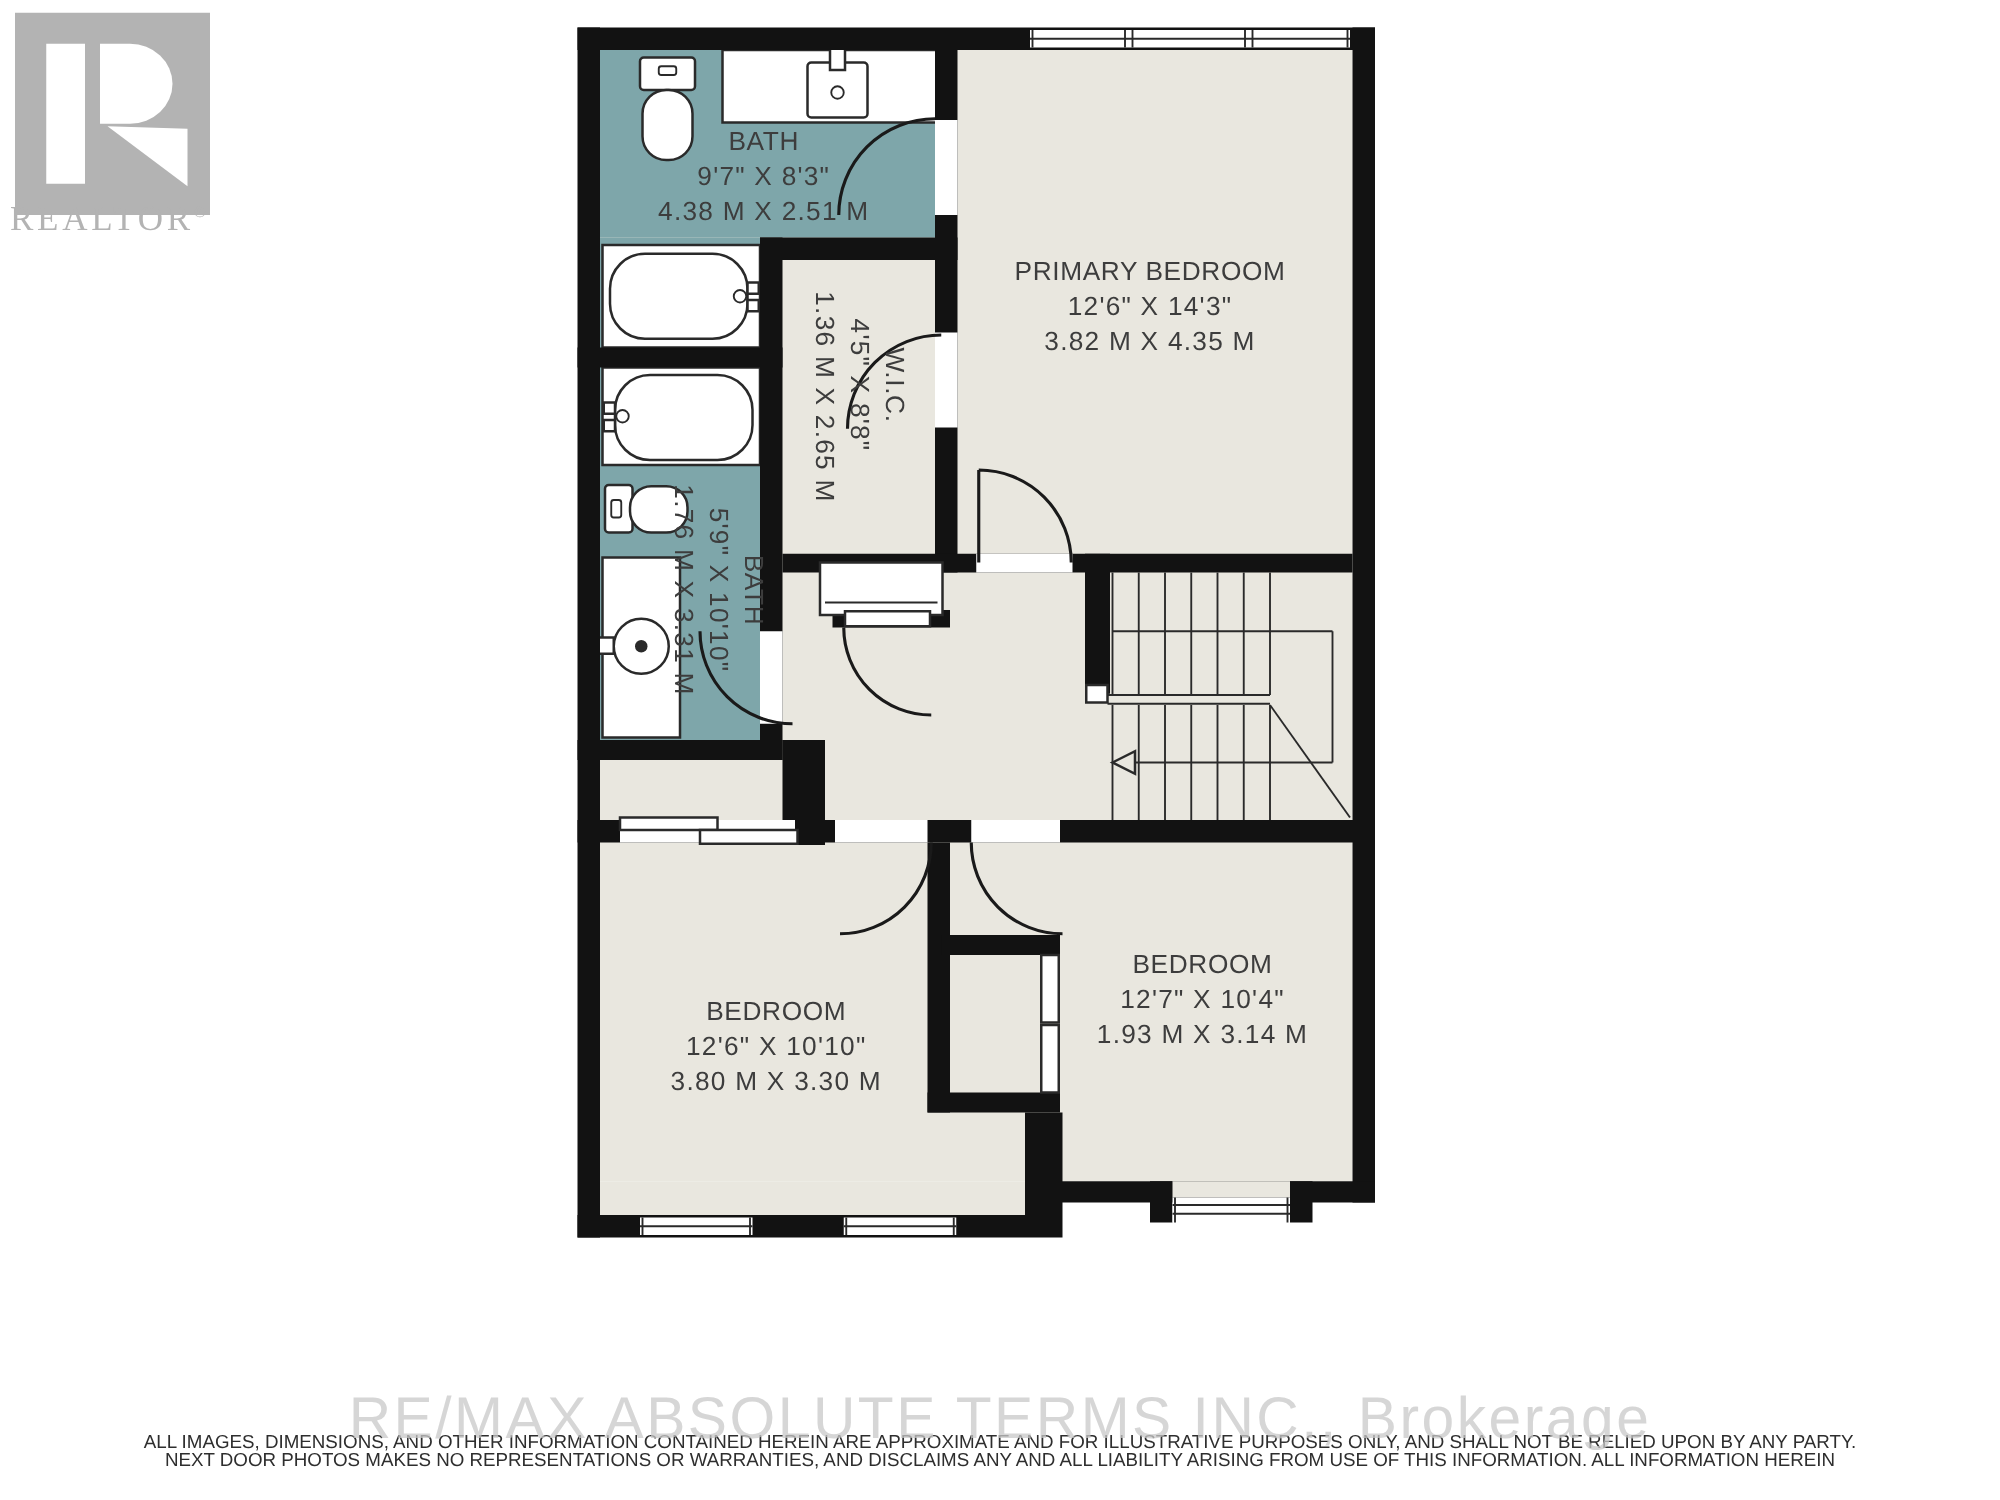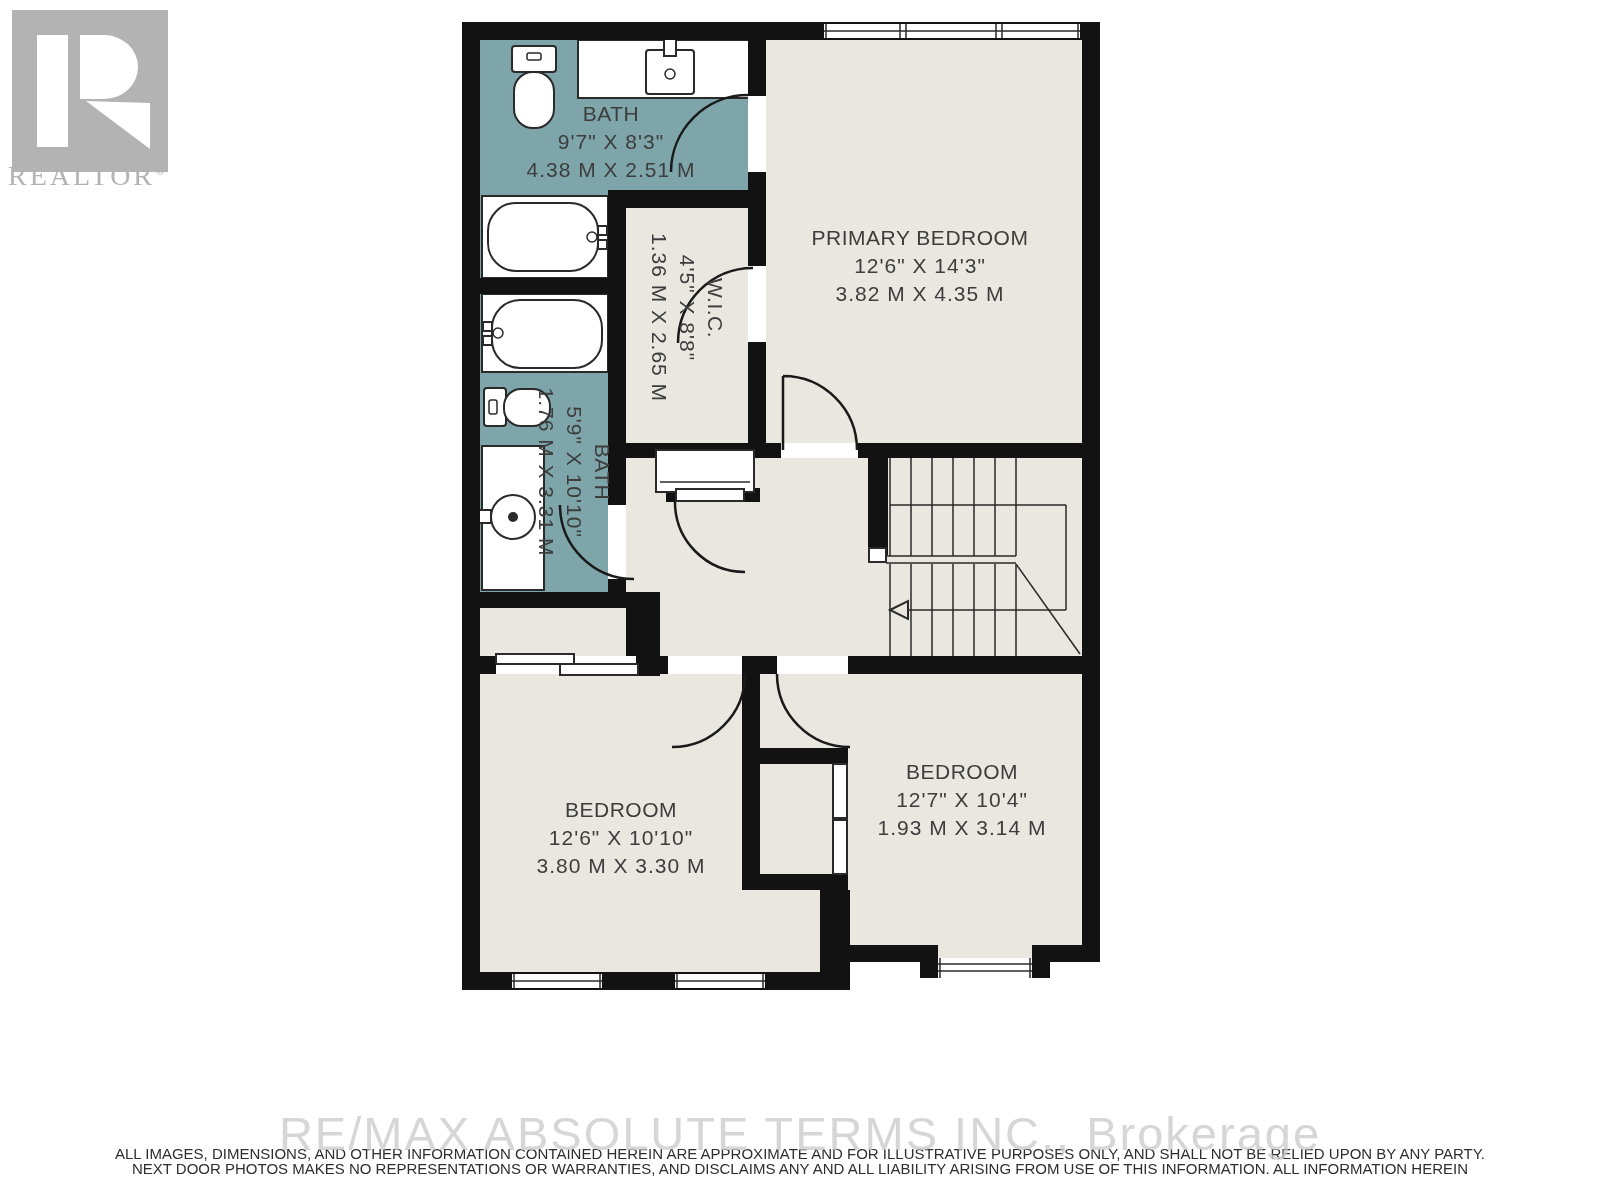--- a/index.html
+++ b/index.html
@@ -167,21 +167,21 @@
       <polygon points="890,610 908,601 908,619" fill="none" stroke="#2a2a2a" stroke-width="2"></polygon>
     </g>
   </svg>
 
   <div class="room-label" style="left:511px;top:100px;width:200px;">
     <span class="nm">BATH</span>
     <span class="dim">9'7" X 8'3"</span>
     <span class="dim">4.38 M X 2.51 M</span>
   </div>
 
-  <div class="room-label" style="left:795px;top:224px;width:250px;">
+  <div class="room-label" style="left:795px;top:204px;width:250px;">
     <span class="nm">PRIMARY BEDROOM</span>
     <span class="dim">12'6" X 14'3"</span>
     <span class="dim">3.82 M X 4.35 M</span>
   </div>
 
   <div class="room-label vert" style="left:612px;top:266px;width:150px;">
     <span class="nm">W.I.C.</span>
     <span class="dim">4'5" X 8'8"</span>
     <span class="dim">1.36 M X 2.65 M</span>
   </div>

